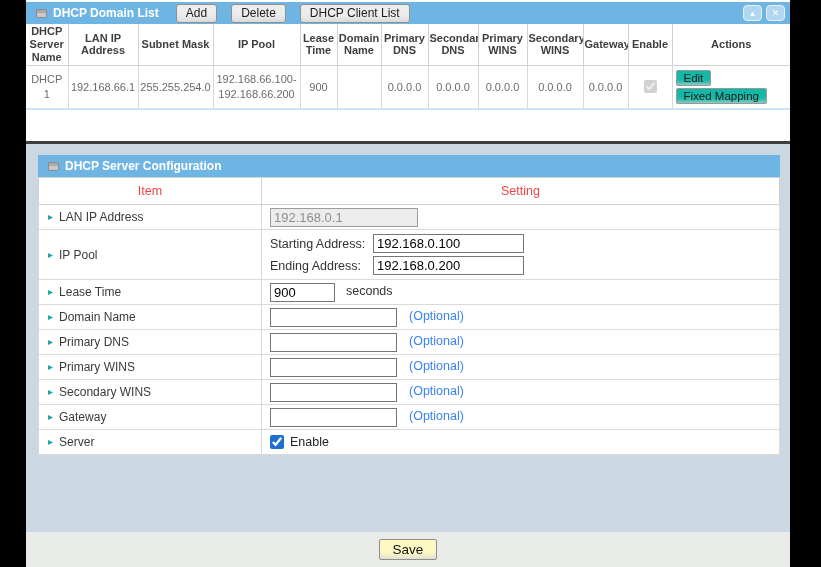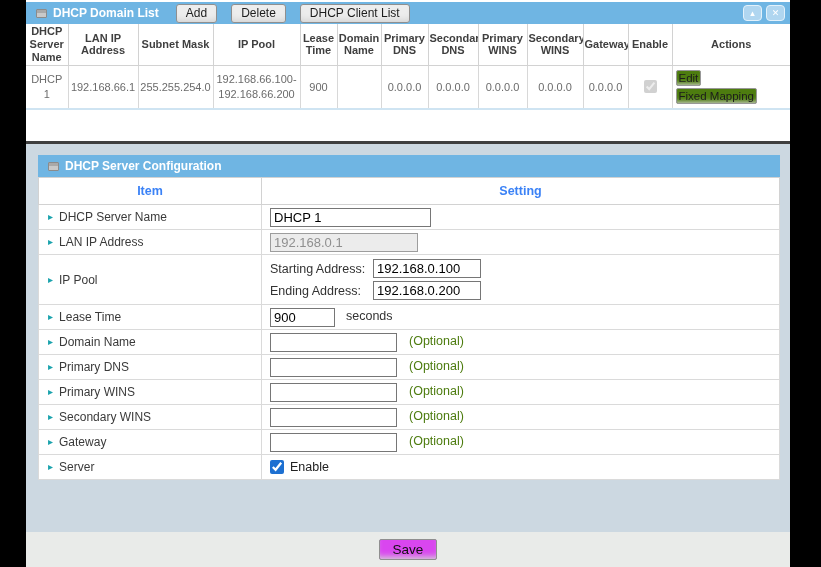--- a/index.html
+++ b/index.html
@@ -32,56 +32,56 @@
     border-bottom:2px solid #cfe4f2; }
   .list-table th { height:41px; font-size:11px; font-weight:bold; color:#3f3f3f;
     border:1px solid #d2d2d2; border-top:none; text-align:center; vertical-align:middle;
     padding:1px; line-height:1.15; overflow:hidden; }
   .list-table td { height:44px; font-size:11px; color:#6b6b6b; text-align:center;
     vertical-align:middle; border:1px solid #d8d8d8; padding:2px 1px; line-height:1.3;
     overflow:hidden; }
   .list-table th:first-child, .list-table td:first-child { border-left:none; }
   .list-table th:last-child, .list-table td:last-child { border-right:none; }
   td.cell-actions { text-align:left; padding-left:3px; }
-  .small-btn { display:block; background:#4d7c0f; border:1px solid #989898; border-radius:2px;
-    font-size:11.5px; color:#1c1c1c; font-family:inherit; padding:1px 2px; margin:2px 0;
+  .small-btn { display:block; background:#14b8a6; border:1px solid #989898; border-radius:2px;
+    font-size:11.5px; color:#1c1c1c; font-family:inherit; padding:1px 7px; margin:2px 0;
     box-shadow:inset 0 -5px 5px -4px #d6d6d6; cursor:pointer; white-space:nowrap; }
   .dis-check { width:13px; height:13px; accent-color:#9a9a9a; }
 
   
   .divider { height:3px; background:#3f3f3f; }
   .config-area { flex:1; background:#ccd8e1; padding:11px 10px 0 12px; }
   .cfg-panel { background:#fff; }
   .cfg-table { width:100%; border-collapse:collapse; table-layout:fixed; background:#fff;
     border:1px solid #c6c6c6; border-top:none; }
-  .cfg-table th { height:27px; font-size:12.5px; font-weight:bold; color:#3b82f6;
+  .cfg-table th { height:27px; font-size:12.5px; font-weight:normal; color:#ef4444;
     border:1px solid #d2d2d2; text-align:center; vertical-align:middle; }
   .cfg-table td { border:1px solid #dadada; vertical-align:middle; padding:0; }
   .cfg-table td.item { padding-left:9px; font-size:12px; color:#3a3a3a; }
   .cfg-table td.setting { padding-left:8px; font-size:12.5px; color:#333; }
   .cfg-table tr.rr td { height:25px; }
   .cfg-table tr.row-pool td { height:50px; }
   .bullet { color:#1ba3ad; font-size:10px; margin-right:6px; vertical-align:1px; }
   .inp { height:19px; border:1px solid #767676; background:#fff; font-size:13px;
     font-family:inherit; padding:0 3px; color:#000; vertical-align:middle; }
   .inp.dis { background:#ececec; color:#8f8f8f; border-color:#9d9d9d; }
-  .w-name { width:161px; } .w-lan { width:148px; } .w-pool { width:108px; }
+  .w-name { width:161px; } .w-lan { width:148px; } .w-pool { width:151px; }
   .w-lease { width:65px; } .w-opt { width:127px; }
   .sel-dis { width:149px; height:21px; font-size:13px; font-family:inherit; color:#9a9a9a;
     background:#ececec; border:1px solid #9d9d9d; }
   .pool-line { display:flex; align-items:center; margin:3px 0; }
   .pool-label { width:103px; font-size:12.5px; color:#333; flex:none; }
   .suffix { margin-left:11px; font-size:12.5px; color:#333; }
-  .note { margin-left:12px; font-size:12.5px; color:#4d7c0f; }
+  .note { margin-left:12px; font-size:12.5px; color:#3b82f6; }
   .enable-wrap { display:flex; align-items:center; gap:6px; font-size:12.5px; color:#222; }
   .cfg-check { width:14px; height:14px; accent-color:#1d70d1; margin:0; }
 
   
   .footer { height:35px; background:#e9ebe9; display:flex; align-items:center; justify-content:center; }
-  .save-btn { background:#d946ef; border:1px solid #8f8f8f; border-radius:2px; font-size:13.5px;
+  .save-btn { background:#fef9c3; border:1px solid #8f8f8f; border-radius:2px; font-size:13.5px;
     color:#111; font-family:inherit; padding:2px 13px; cursor:pointer;
     box-shadow:inset 0 -6px 6px -4px #d6d6d6; }
 </style>
 </head>
 <body>
 
 <div class="content">
 
   <div class="top-area">
     <div class="panel-head">
@@ -167,24 +167,20 @@
         <colgroup>
             <col style="width:223px">
             <col>
           </colgroup>
         <tbody>
             <tr>
           <th>Item</th>
           <th>Setting</th>
         </tr>
         <tr class="rr">
-          <td class="item"><span class="bullet">▸</span><span>DHCP Server Name</span></td>
-          <td class="setting"><input type="text" class="inp w-name" value="DHCP 1" style=""></td>
-        </tr>
-        <tr class="rr">
           <td class="item"><span class="bullet">▸</span><span>LAN IP Address</span></td>
           <td class="setting"><input type="text" class="inp dis w-lan" disabled="" value="192.168.0.1" style=""></td>
         </tr>
         <tr class="row-pool">
           <td class="item"><span class="bullet">▸</span><span>IP Pool</span></td>
           <td class="setting">
             <div class="pool-line">
               <span class="pool-label">Starting Address:</span>
               <input type="text" class="inp w-pool" value="192.168.0.100" style="">
             </div>

